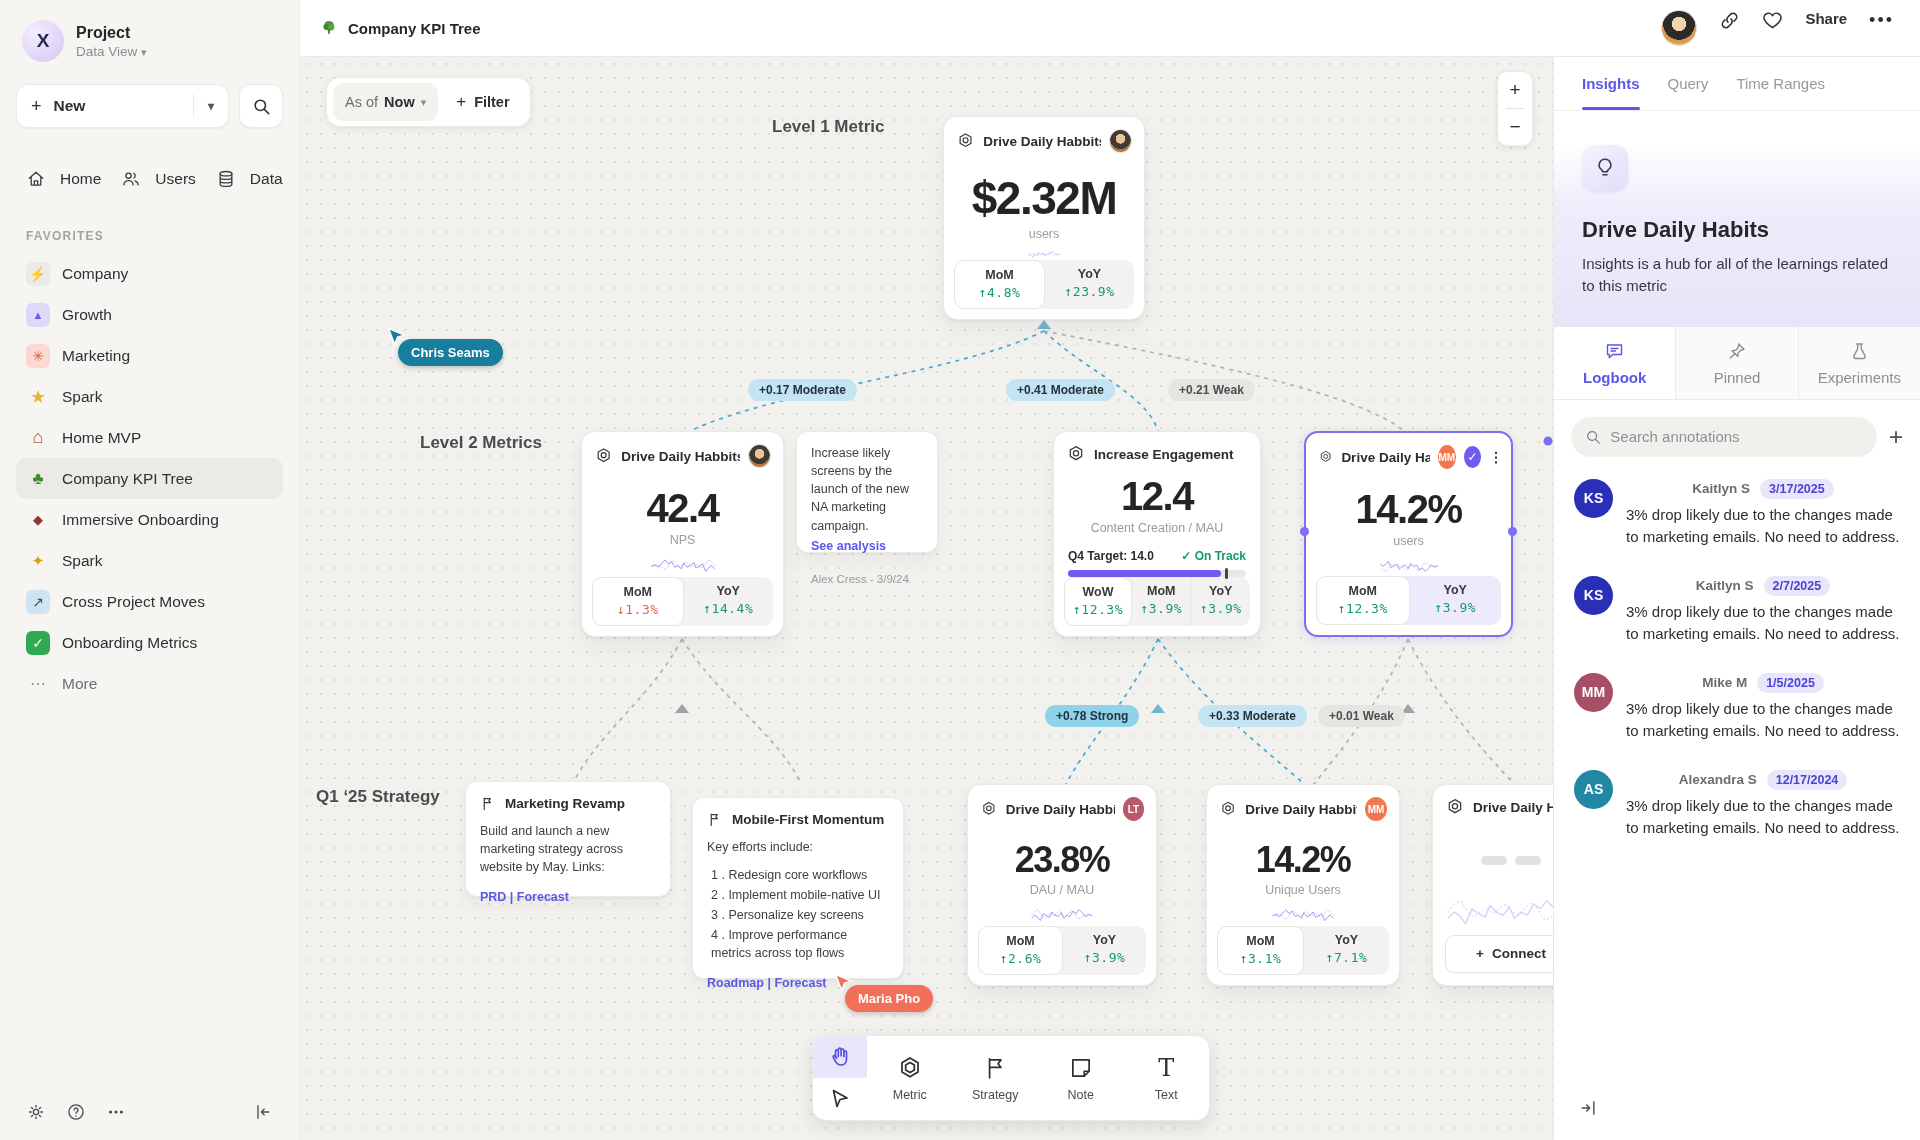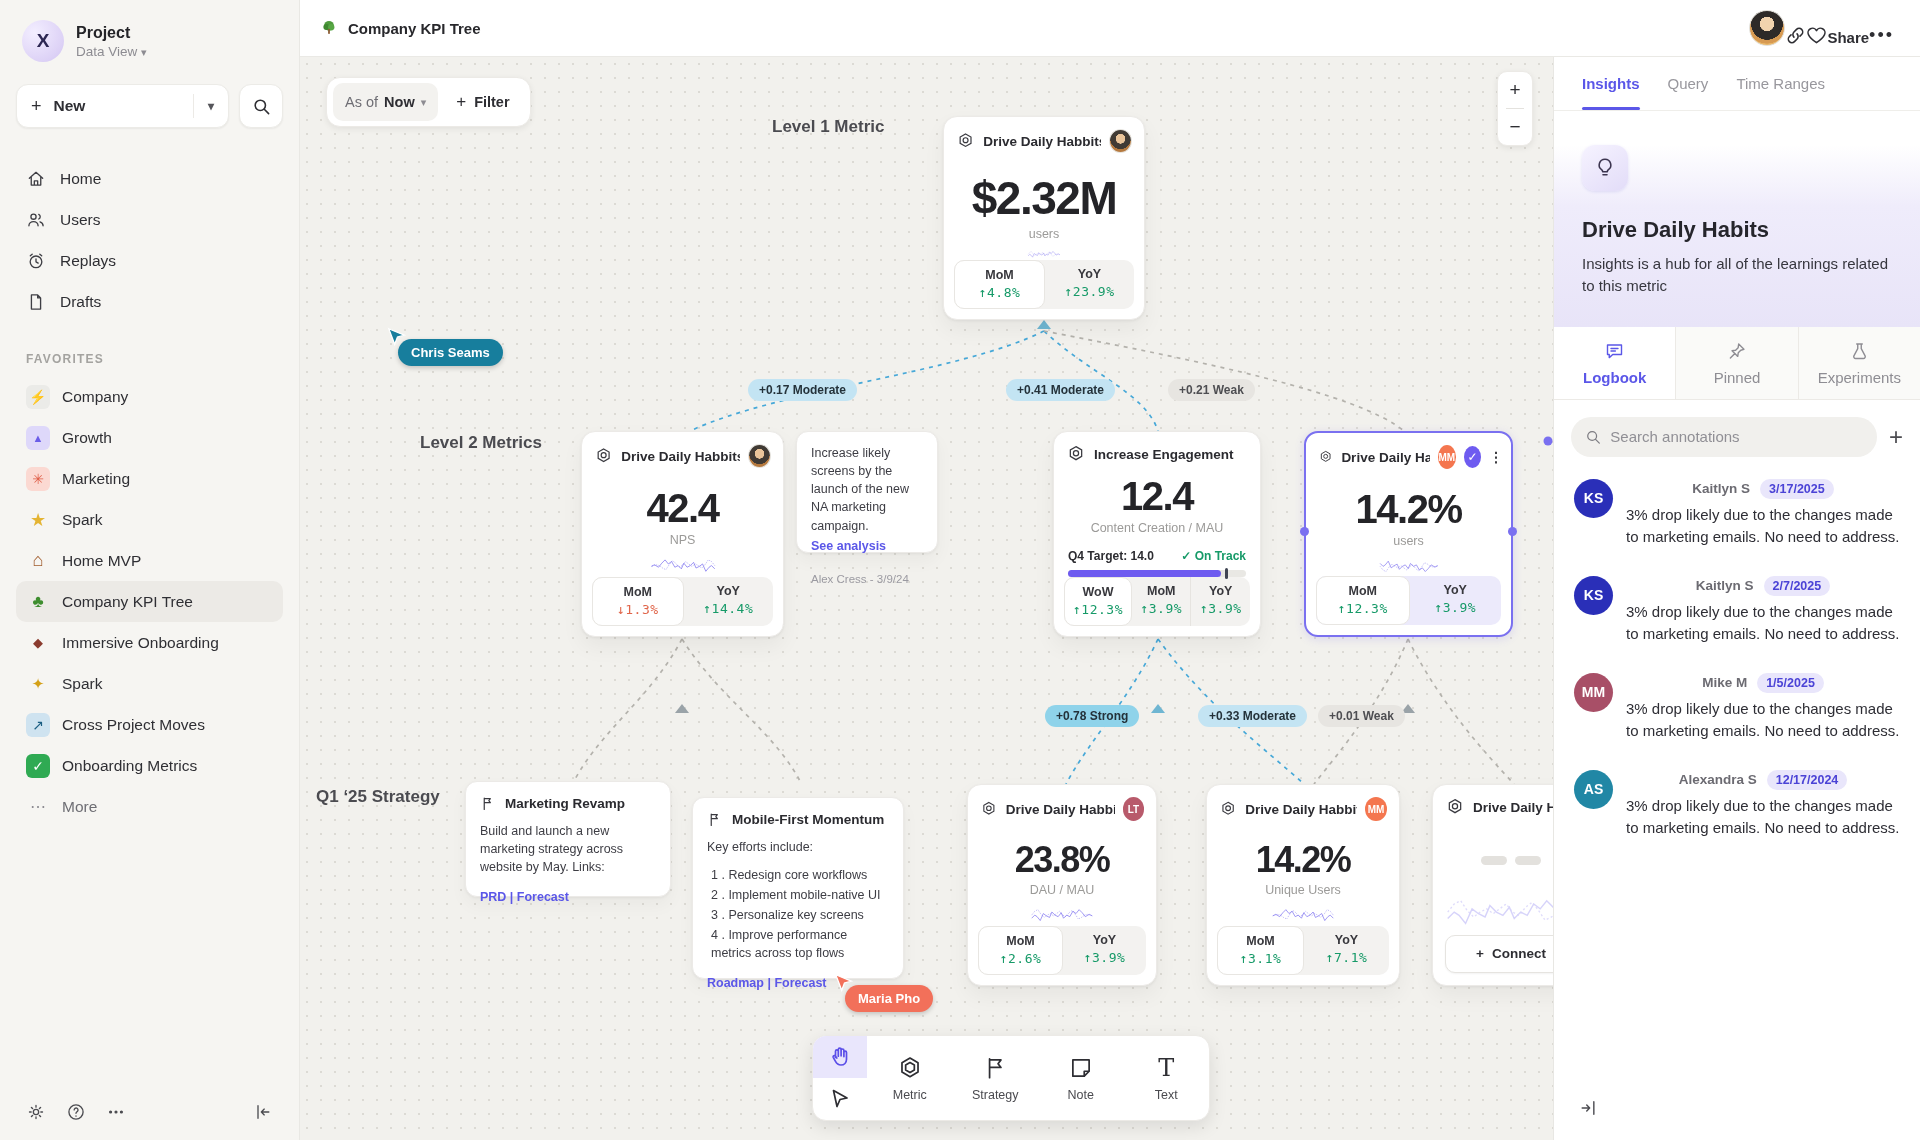--- a/index.html
+++ b/index.html
@@ -12,36 +12,36 @@
   .proj-row { display:flex; align-items:center; gap:12px; padding:0 6px; }
   .logo { width:42px; height:42px; border-radius:50%; background:radial-gradient(circle at 30% 30%, #f3eeff, #ddd2f6 70%, #cfc2f0); display:flex; align-items:center; justify-content:center; font-weight:800; font-size:19px; color:#2d2753; }
   .proj-name { font-size:16px; font-weight:700; color:#242428; }
   .proj-ws { font-size:13.5px; color:#8d8c92; margin-top:2px; }
   .chev { font-size:11px; color:#8d8c92; }
   .new-row { display:flex; gap:10px; margin-top:22px; }
   .new-btn { flex:1; height:44px; background:#fff; border:1px solid #ecebe7; border-radius:12px; box-shadow:0 1px 2px rgba(0,0,0,.06); display:flex; align-items:center; padding:0 14px; font-size:15.5px; font-weight:600; cursor:pointer; }
   .new-btn .plus { font-size:18px; font-weight:500; margin-right:12px; color:#2e2e33; }
   .new-btn .nb-chev { margin-left:auto; color:#55555a; font-size:12px; border-left:1px solid #eceae6; padding-left:14px; height:24px; display:flex; align-items:center; }
   .search-btn { width:44px; height:44px; background:#fff; border:1px solid #ecebe7; border-radius:12px; box-shadow:0 1px 2px rgba(0,0,0,.06); display:flex; align-items:center; justify-content:center; cursor:pointer; }
-  .nav { margin-top:30px; display:flex; flex-direction:column;text-align:right; }
+  .nav { margin-top:30px; display:flex; flex-direction:row;text-align:right; }
   .nav-item { height:41px; display:flex; align-items:center; gap:14px; padding:0 10px; border-radius:10px; font-size:15.5px; font-weight:500; color:#2f2f34; cursor:pointer; }
   .nav-item svg { width:20px; height:20px; stroke:#3f3f45; stroke-width:1.6; fill:none; stroke-linecap:round; stroke-linejoin:round; }
   .fav-label { margin:30px 0 10px 10px; font-size:12px; font-weight:700; letter-spacing:1.2px; color:#a4a3a0; }
   .fav-item { height:41px; display:flex; align-items:center; gap:12px; padding:0 10px; border-radius:10px; font-size:15.5px; font-weight:500; color:#2f2f34; cursor:pointer; }
   .fav-item.active { background:#eceae6; }
   .fav-ico { width:24px; height:24px; border-radius:6px; display:flex; align-items:center; justify-content:center; font-size:14px; }
   .side-bottom { margin-top:auto; display:flex; align-items:center; gap:20px; padding:6px 10px 0; }
   .side-bottom svg { width:20px; height:20px; stroke:#4b4b50; stroke-width:1.6; fill:none; stroke-linecap:round; stroke-linejoin:round; cursor:pointer; }
   .side-bottom .spacer { flex:1; }
 
   
   .main { flex:1; display:flex; flex-direction:column; }
   .topbar { height:57px; min-height:57px; background:#fff; border-bottom:1px solid #eae9e5; display:flex; align-items:center; padding:0 26px 0 20px; }
   .doc-title { display:flex; align-items:center; gap:10px; font-size:15px; font-weight:600; color:#28282c; }
-  .tb-right { margin-left:auto; display:flex; align-items:flex-end; }
+  .tb-right { margin-left:auto; display:flex; align-items:flex-start; gap:22px; }
   .tb-right svg { width:21px; height:21px; stroke:#2e2e33; stroke-width:1.8; fill:none; stroke-linecap:round; stroke-linejoin:round; cursor:pointer; }
   .avatar-photo { width:36px; height:36px; border-radius:50%; background:radial-gradient(circle at 50% 38%, #f1d3ae 0 26%, #2e2a28 27% 58%, #d79a52 59% 72%, #e8b567 73%); border:1px solid #e2e0da; cursor:pointer; }
   .share-lbl { font-size:15px; font-weight:600; cursor:pointer; }
   .dots { font-size:18px; letter-spacing:2px; color:#2e2e33; cursor:pointer; }
 
   .content { flex:1; display:flex; min-height:0; }
 
   
   .canvas { position:relative; width:1253px; min-width:0; flex:1; overflow:hidden; background-color:#f2f1ed;
     background-image:radial-gradient(#dcdad4 1px, transparent 1.3px); background-size:14px 14px; }
@@ -216,20 +216,27 @@
       </div>
       <div class="nav-item">
         <svg viewBox="0 0 24 24">
             <circle cx="9" cy="8" r="3.1"></circle>
             <path d="M3.5 19c0-3.1 2.5-5.1 5.5-5.1s5.5 2 5.5 5.1 M15.3 5.2a3.1 3.1 0 010 5.6 M16.8 14.2c2.2.8 3.7 2.5 3.7 4.8"></path>
           </svg>
         <span>Users</span>
       </div>
       <div class="nav-item">
         <svg viewBox="0 0 24 24">
+            <ellipse cx="12" cy="5.6" rx="7" ry="2.6"></ellipse>
+            <path d="M5 5.6v4.2c0 1.5 3.1 2.6 7 2.6s7-1.1 7-2.6V5.6 M5 9.8v4.2c0 1.5 3.1 2.6 7 2.6s7-1.1 7-2.6V9.8 M5 14v4.2c0 1.5 3.1 2.6 7 2.6s7-1.1 7-2.6V14"></path>
+          </svg>
+        <span>Data</span>
+      </div>
+      <div class="nav-item">
+        <svg viewBox="0 0 24 24">
             <circle cx="12" cy="13" r="7"></circle>
             <path d="M12 9.6V13l2.6 1.6 M5.2 5.8L7.4 3.9 M18.8 5.8l-2.2-1.9"></path>
           </svg>
         <span>Replays</span>
       </div>
       <div class="nav-item">
         <svg viewBox="0 0 24 24">
             <path d="M6.5 3.5h7.5l3.5 3.6v13.4H6.5z M14 3.5v3.6h3.5"></path>
           </svg>
         <span>Drafts</span>

